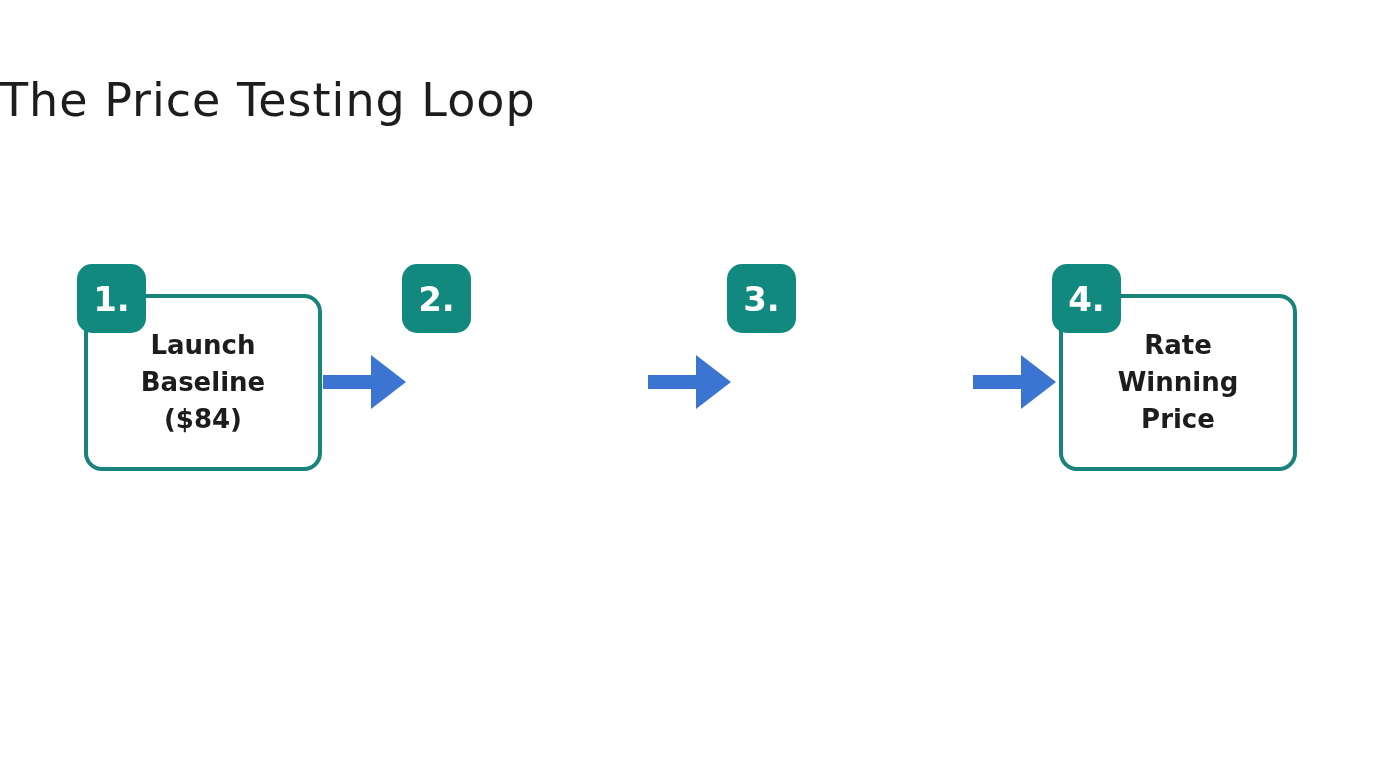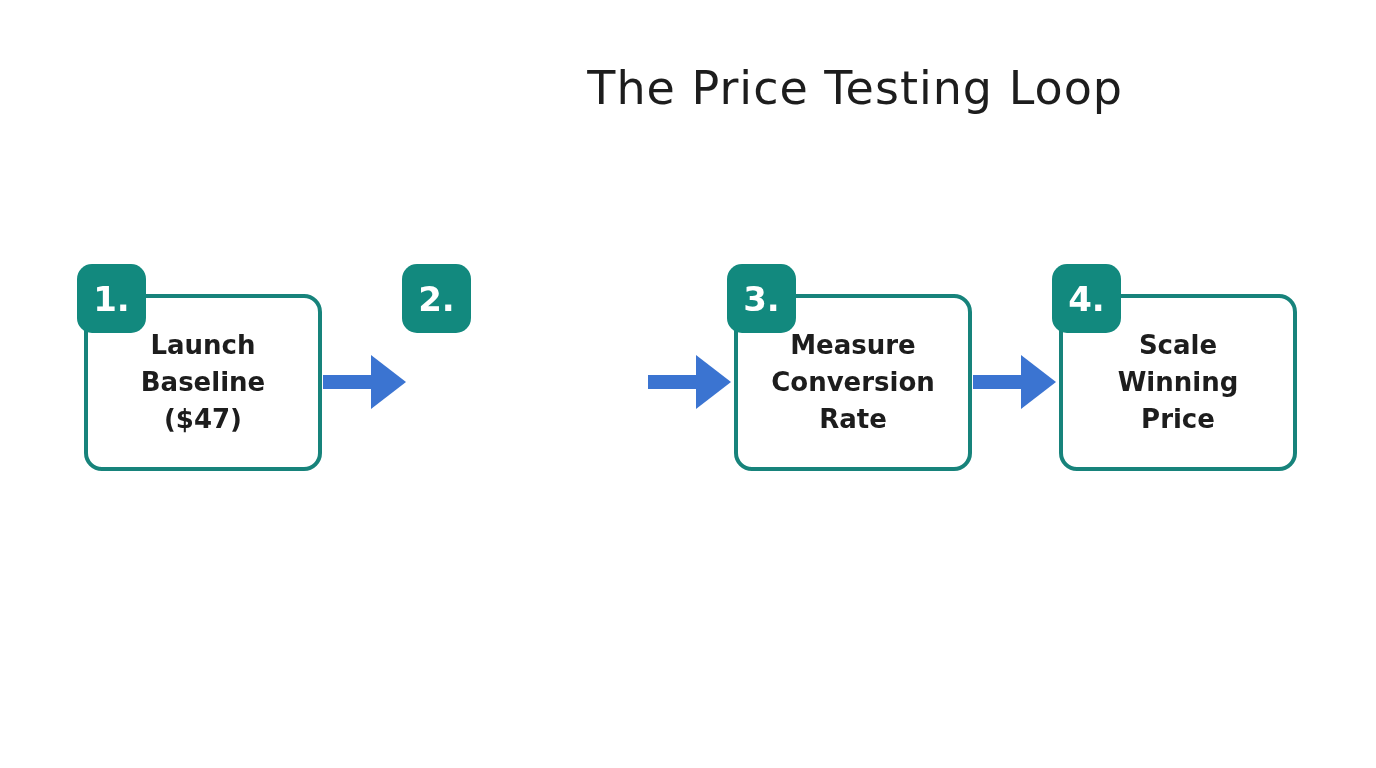--- a/index.html
+++ b/index.html
@@ -15,23 +15,23 @@
     font-family: "DejaVu Sans", "Liberation Sans", sans-serif;
     overflow: hidden;
   }
   .canvas {
     position: relative;
     width: 1376px; height: 768px;
     background: #ffffff;
   }
   .title {
     position: absolute;
-    top: 60px; left: 0;
+    top: 72px; left: 0;
     width: 1123px;
-    text-align: right;
+    text-align: left;
     font-size: 46px;
     font-weight: 400;
     letter-spacing: 1px;
     color: var(--text_dark);
     line-height: 56px;
   }
   .step {
     position: absolute;
     top: 264px;
     width: 246px;
@@ -99,55 +99,50 @@
 <body>
 
 <div class="canvas">
 
   <h1 class="title">The Price Testing Loop</h1>
 
   <div class="step step-1">
     <div class="box">
       <div class="box-label">Launch
 Baseline
-($47)</div>
+($84)</div>
     </div>
     <div class="badge">1.</div>
   </div>
 
   <div class="arrow arrow-1">
     <div class="shaft"></div>
     <div class="head"></div>
   </div>
 
   <div class="step step-2">
     <div class="badge">2.</div>
   </div>
 
   <div class="arrow arrow-2">
     <div class="shaft"></div>
     <div class="head"></div>
   </div>
 
   <div class="step step-3">
-    <div class="box">
-      <div class="box-label">Measure
-Conversion
-Rate</div>
-    </div>
     <div class="badge">3.</div>
   </div>
 
   <div class="arrow arrow-3">
     <div class="shaft"></div>
     <div class="head"></div>
   </div>
 
   <div class="step step-4">
     <div class="box">
-      <div class="box-label">Scale
+      <div class="box-label">Rate
 Winning
 Price</div>
     </div>
     <div class="badge">4.</div>
   </div>
 
 </div>
 
 </body></html>

